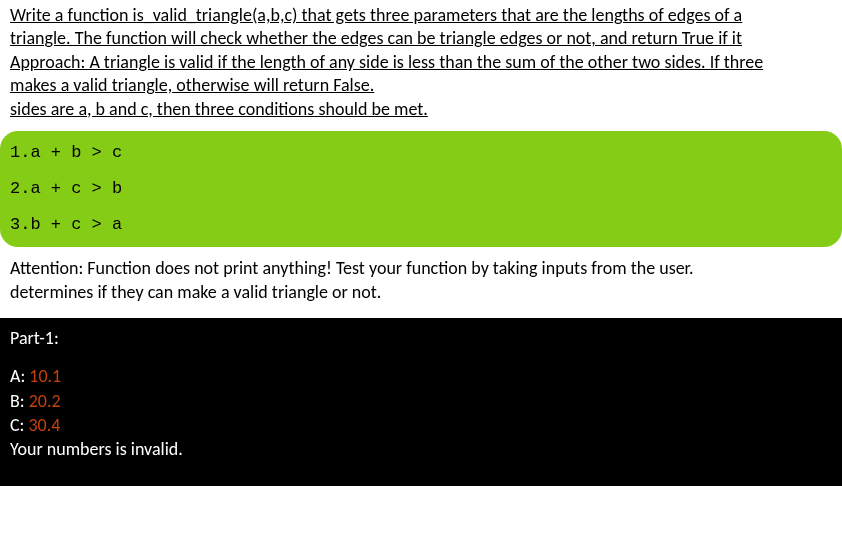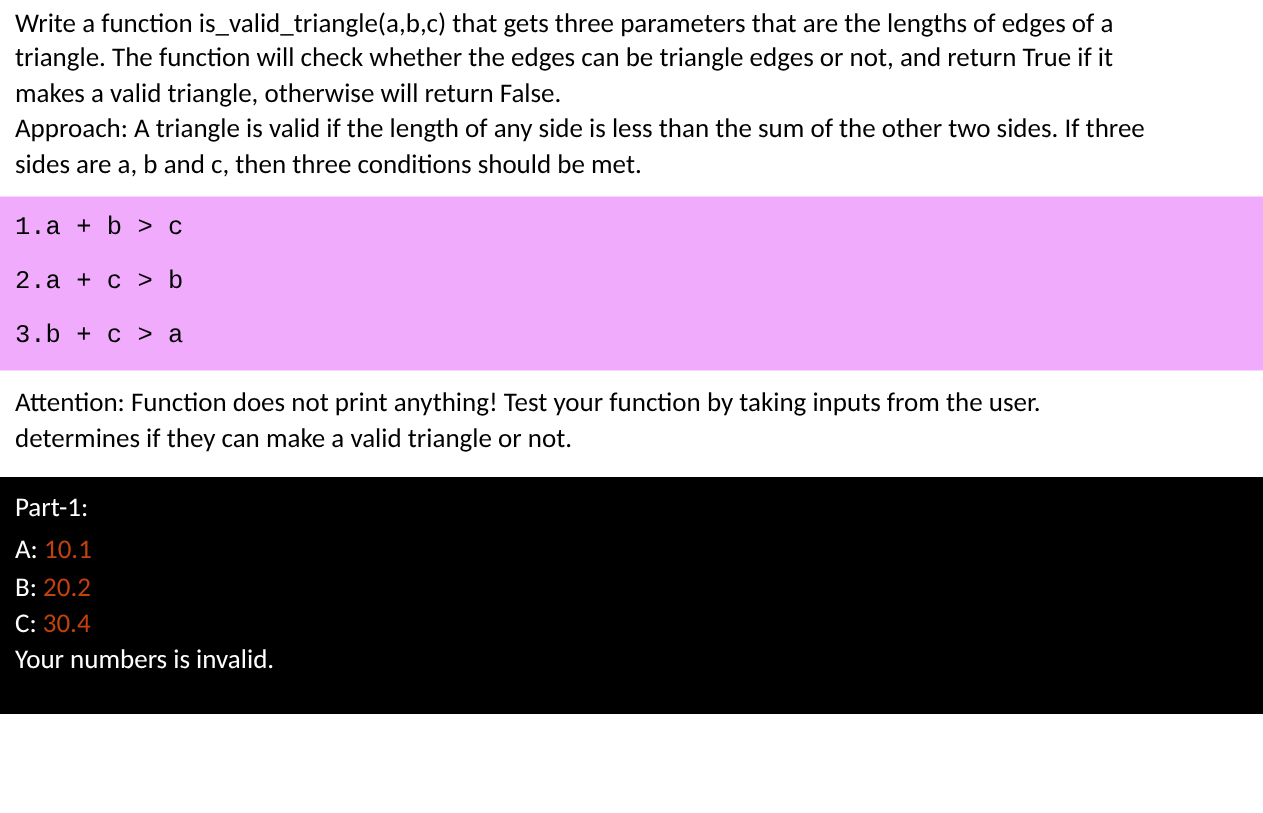--- a/index.html
+++ b/index.html
@@ -8,58 +8,60 @@
     height: 542px;
     font-family: Calibri, Arial, sans-serif;
     background: #ffffff;
     color: #000000;
     font-size: 18px;
     line-height: 1.3;
     overflow: hidden;
   }
   .problem-text {
     padding: 4px 10px 6px 10px;
+    text-decoration: underline;
   }
   .conditions-block {
-    background: #f0abfc;
+    background: #84cc16;
     padding: 4px 10px;
     margin-top: 4px;
     font-family: Consolas, 'Courier New', monospace;
     font-size: 17px;
+    border-radius: 18px;
   }
   .condition-line {
     padding: 7px 0;
   }
   .attention-block {
     padding: 10px 10px 14px 10px;
     border-radius: 32px;
   }
   .terminal {
     background: #000000;
     color: #ffffff;
     padding: 8px 10px 24px 10px;
     font-family: Calibri, Arial, sans-serif;
     font-size: 18px;
     line-height: 1.35;
   }
   .terminal-title {
-    margin-bottom: 4px;
+    margin-bottom: 14px;
   }
   .terminal .val {
     color: #c2410c;
   }
 </style>
 </head>
 <body>
 
 <div class="problem-text">
   <div>Write a function is_valid_triangle(a,b,c) that gets three parameters that are the lengths of edges of a</div>
   <div>triangle. The function will check whether the edges can be triangle edges or not, and return True if it</div>
+  <div>Approach: A triangle is valid if the length of any side is less than the sum of the other two sides. If three</div>
   <div>makes a valid triangle, otherwise will return False.</div>
-  <div>Approach: A triangle is valid if the length of any side is less than the sum of the other two sides. If three</div>
   <div>sides are a, b and c, then three conditions should be met.</div>
 </div>
 
 <div class="conditions-block">
   <div class="condition-line">1.a + b &gt; c</div>
   <div class="condition-line">2.a + c &gt; b</div>
   <div class="condition-line">3.b + c &gt; a</div>
 </div>
 
 <div class="attention-block">

